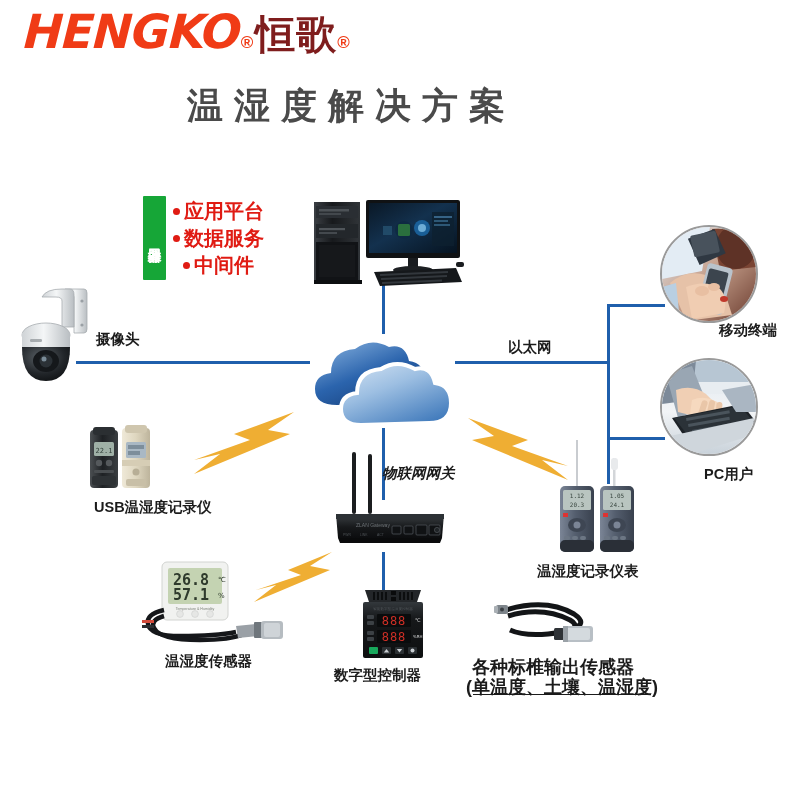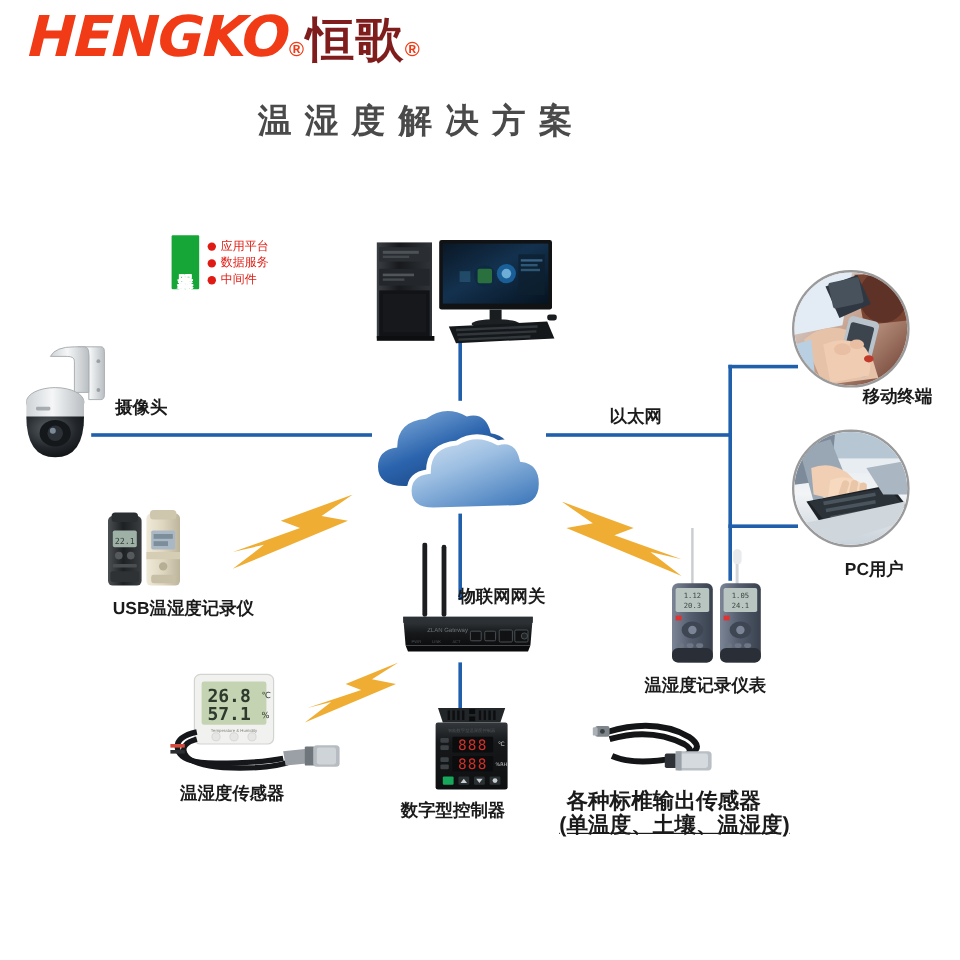--- a/index.html
+++ b/index.html
@@ -22,21 +22,21 @@
   .logo-reg1, .logo-reg2 { font-size: 17px; color: #F03B16; font-weight: 700; vertical-align: super; }
   .logo-cn {
     font-size: 40px; font-weight: 700; color: #7f1d1d;
     letter-spacing: 1px; margin-left: 2px;
   }
 
   
   .page-title {
     position: absolute; left: 0; top: 82px; width: 692px;
     text-align: center;
-    font-size: 28px; font-weight: 700; color: #4a4a4a;
+    font-size: 36px; font-weight: 700; color: #4a4a4a;
     letter-spacing: 11px; text-indent: 11px;
   }
 
   
   .lbl { position: absolute; font-size: 14.5px; font-weight: 700; color: #1b1b1b; white-space: nowrap; }
   .lbl.small { font-size: 18px; }
   .hline { position: absolute; height: 3px; background: #1F5FAC; }
   .vline { position: absolute; width: 3px; background: #1F5FAC; }
 
   
@@ -44,21 +44,21 @@
   .cloudsrv-badge {
     width: 23px; padding: 6px 2px 7px;
     background: #16A637; color: #fff;
     font-size: 14px; font-weight: 700; line-height: 1.07;
     text-align: center; letter-spacing: 0;
     writing-mode: vertical-rl; text-orientation: upright;
     display: flex; align-items: center; justify-content: center;
     border-radius: 1px;
   }
   .cloudsrv-list { display: flex; flex-direction: column; justify-content: space-between; padding: 2px 0 1px; }
-  .cloudsrv-item { display: flex; align-items: center; gap: 4px; font-size: 10px; font-weight: 400; color: #E01B13; }
+  .cloudsrv-item { display: flex; align-items: center; gap: 4px; font-size: 20px; font-weight: 700; color: #E01B13; justify-content: center; }
   .cloudsrv-dot { width: 7px; height: 7px; border-radius: 50%; background: #E01B13; flex: 0 0 auto; }
 
   
   .cloud-art { position: absolute; left: 305px; top: 327px; width: 155px; height: 107px; }
 
   
   .bolt { position: absolute; }
 
   
   .dev { position: absolute; }
@@ -352,21 +352,21 @@
       <rect x="86" y="73" width="11" height="10" rx="1"></rect>
       <rect x="99" y="73" width="11" height="10" rx="1"></rect>
     </g>
     <circle cx="107" cy="78" r="2.6" fill="#202427" stroke="#5b6064" stroke-width="0.6"></circle>
     <g fill="#4d5256" font-size="3.4" font-family="Liberation Sans, sans-serif">
       <text x="13" y="84">PWR</text>
         <text x="30" y="84">LINK</text>
         <text x="47" y="84">ACT</text>
     </g>
   </svg>
-  <div class="lbl" style="left:382px; top:488px;">物联网网关</div>
+  <div class="lbl" style="left:382px; top:464px;font-style:italic;">物联网网关</div>
 
   <svg class="dev" style="left:556px; top:440px;" width="88" height="116" viewBox="0 0 88 116">
     <defs>
       <linearGradient id="hmg" x1="0" y1="0" x2="1" y2="0">
         <stop offset="0%" stop-color="#7b8596"></stop>
           <stop offset="45%" stop-color="#545e6e"></stop>
           <stop offset="100%" stop-color="#39414e"></stop>
       </linearGradient>
     </defs>
 
@@ -422,21 +422,21 @@
     <path d="M24 56 Q10 60 14 68 Q20 80 60 80 Q90 80 104 74" fill="none" stroke="#15171a" stroke-width="4.5"></path>
 
     <rect x="2" y="60" width="12" height="3" fill="#d14a3a"></rect>
     <rect x="2" y="65" width="12" height="3" fill="#2b2e31"></rect>
 
     <path d="M96 66 L116 64 L118 76 L98 78 Z" fill="#9aa0a6"></path>
     <rect x="114" y="62" width="8" height="16" rx="1" fill="#6f767c"></rect>
     <rect x="121" y="61" width="22" height="18" rx="3" fill="#b6bcc1"></rect>
     <rect x="124" y="63" width="16" height="14" rx="2" fill="#cfd4d8"></rect>
   </svg>
-  <div class="lbl" style="left:150px; top:652px;">温湿度传感器</div>
+  <div class="lbl" style="left:165px; top:652px;">温湿度传感器</div>
 
   <svg class="dev" style="left:355px; top:588px;" width="76" height="72" viewBox="0 0 76 72">
     <defs>
       <linearGradient id="ctl" x1="0" y1="0" x2="0" y2="1">
         <stop offset="0%" stop-color="#33383c"></stop>
           <stop offset="30%" stop-color="#16181a"></stop>
           <stop offset="100%" stop-color="#0d0f10"></stop>
       </linearGradient>
     </defs>
     <path d="M10 2 L66 2 L62 14 L14 14 Z" fill="#232629"></path>

